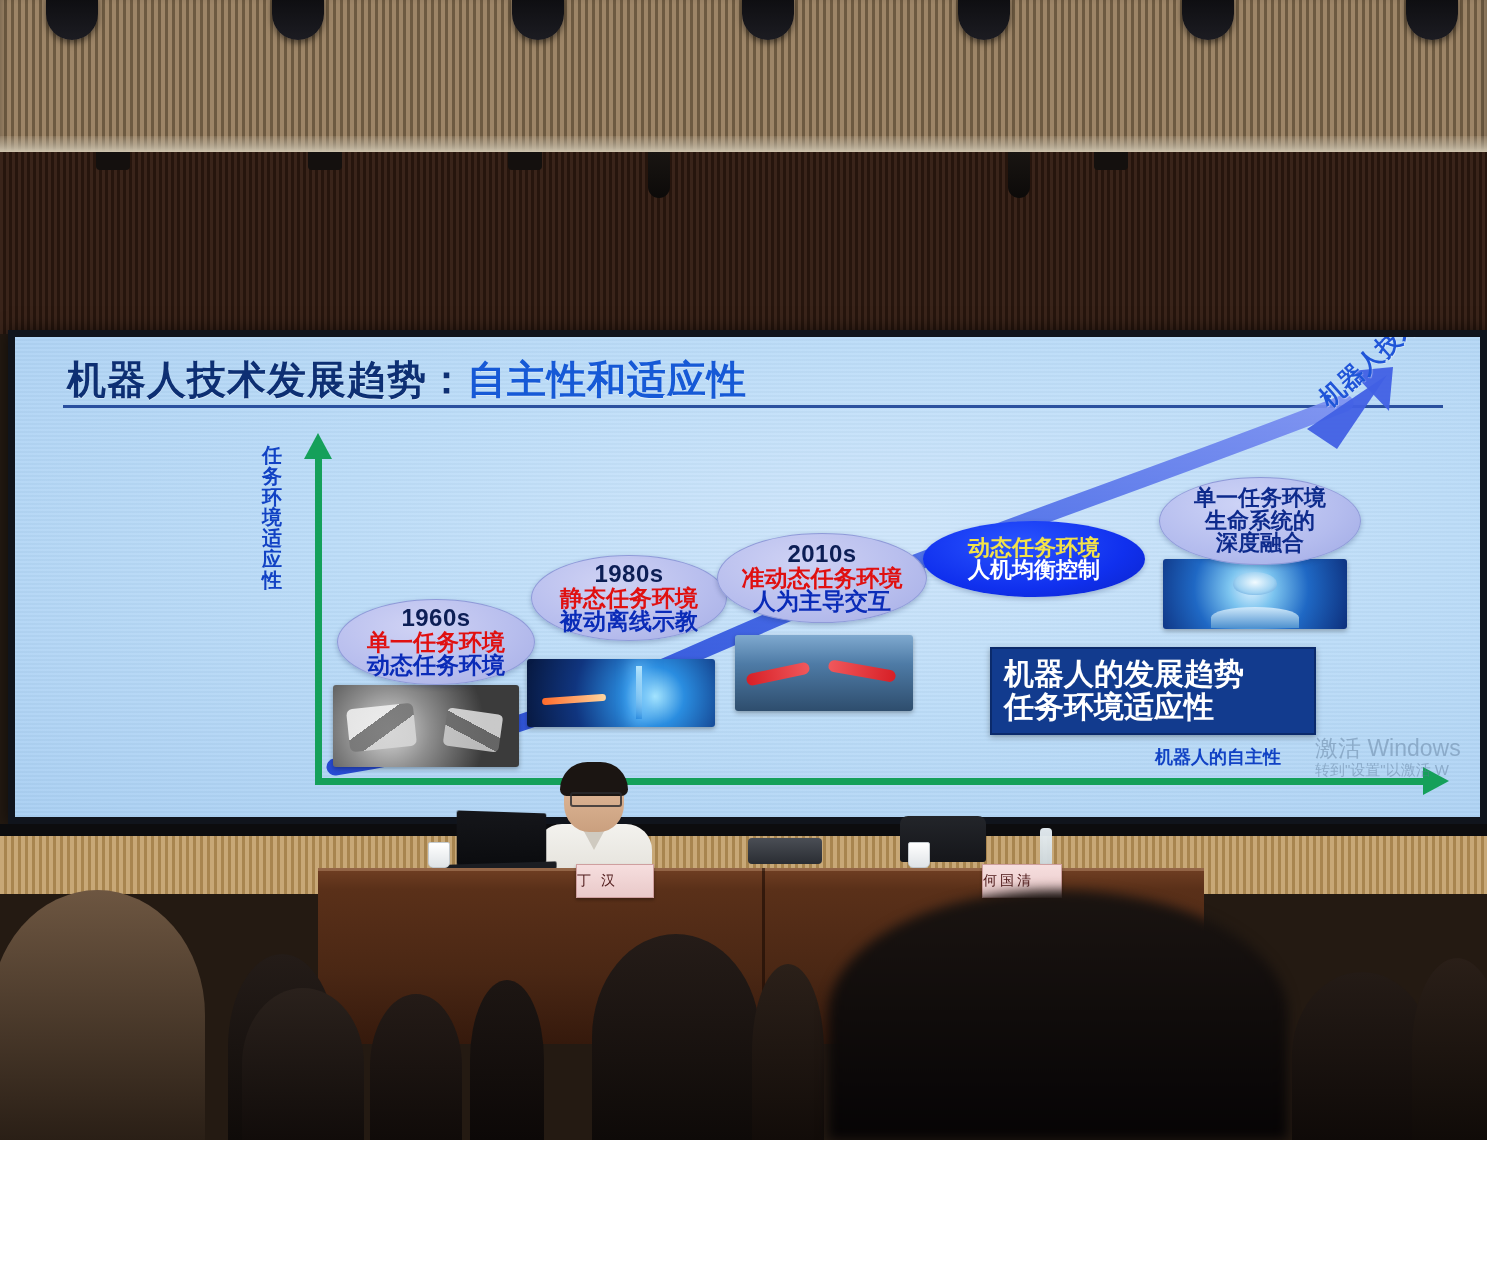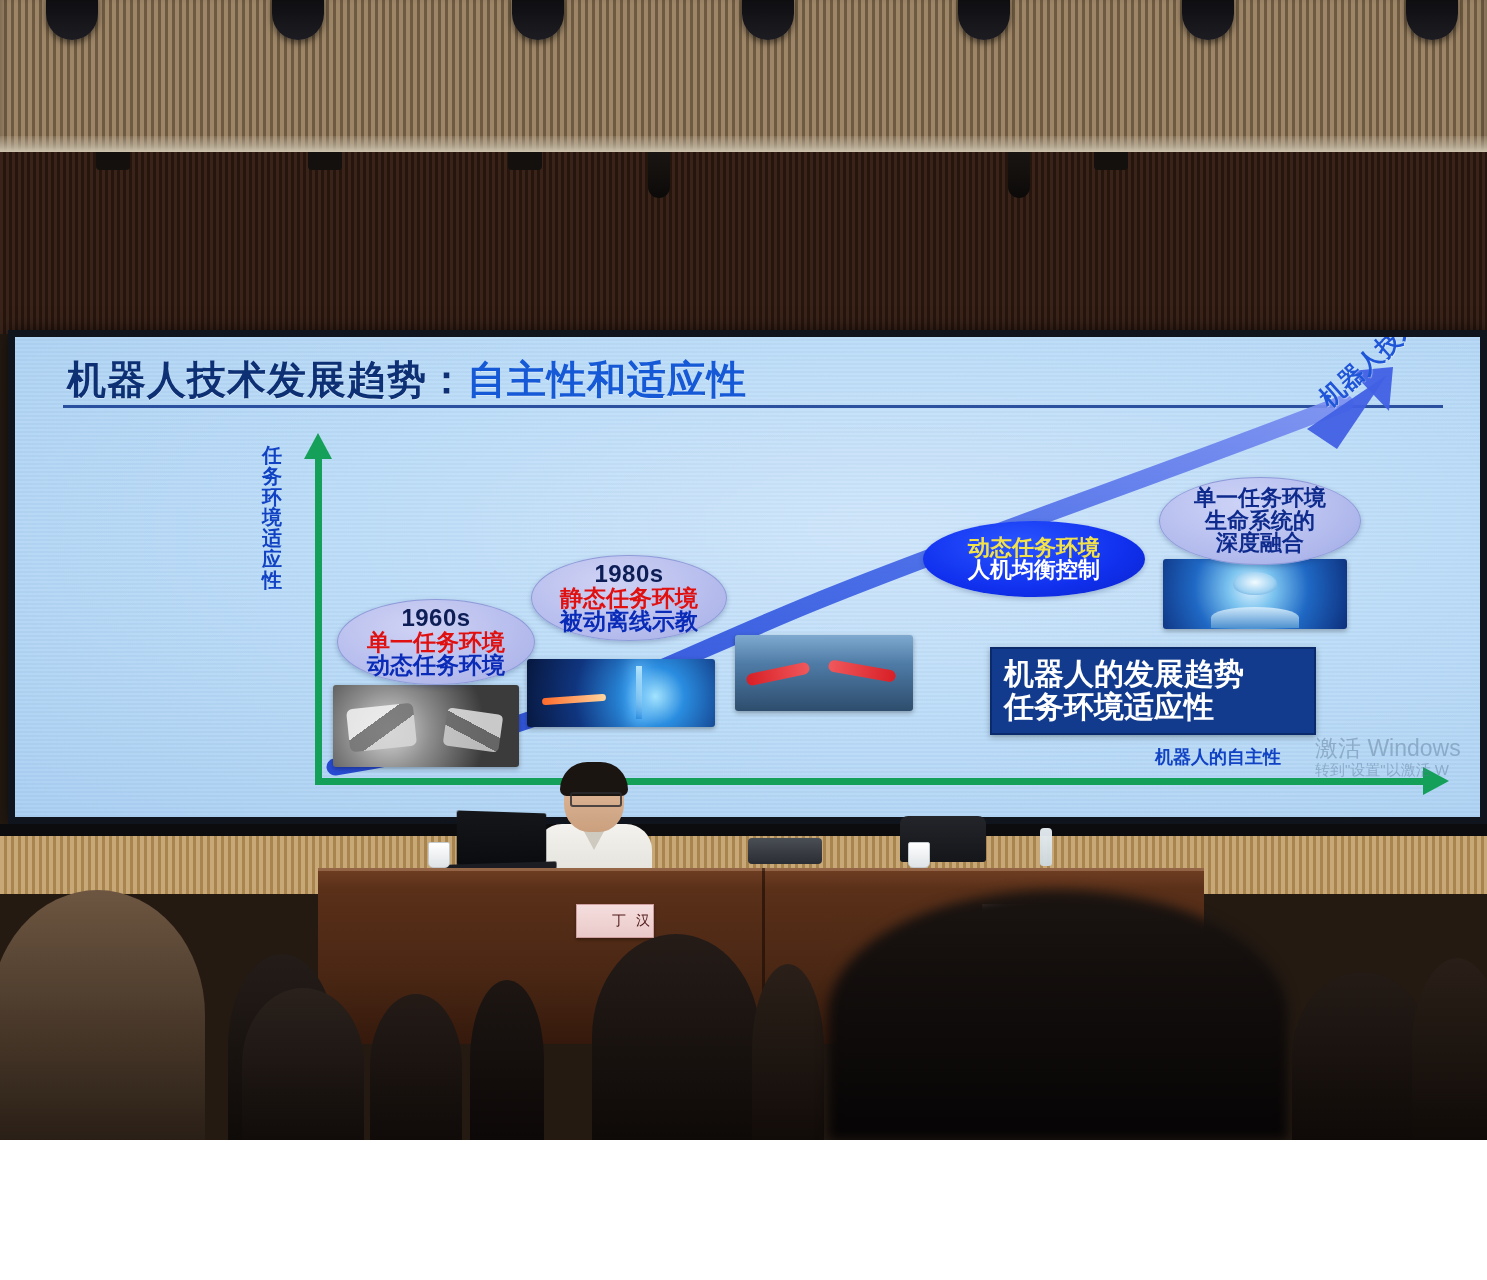--- a/index.html
+++ b/index.html
@@ -242,24 +242,23 @@
     position:absolute;left:318px;top:868px;width:886px;height:176px;
     background:linear-gradient(180deg,#713f23 0,#5a3019 12%,#4a2714 60%,#35190c 100%);
     box-shadow:inset 0 3px 0 rgba(255,220,180,.25);
   }
   .deskseam{position:absolute;top:868px;width:3px;height:176px;background:rgba(20,8,2,.55);}
 
   .nameplate{
     position:absolute;height:32px;
     background:linear-gradient(180deg,#f6dede,#e9c9c9);
     border:1px solid #cf9f9f;
-    display:flex;align-items:center;justify-content:flex-end;
+    display:flex;align-items:center;justify-content:flex-start;
     font-size:14px;color:#4a1414;letter-spacing:3px;
     box-shadow:0 2px 3px rgba(0,0,0,.3);
-    margin-top:40px;
   }
 
   .person{
     position:absolute;left:536px;top:766px;width:116px;height:120px;
   }
   .p-head{
     position:absolute;left:28px;top:0;width:60px;height:66px;border-radius:48% 48% 42% 42%;
     background:linear-gradient(180deg,#e6bfa0,#caa07f);
   }
   .p-hair{
@@ -383,20 +382,25 @@
           <div class="r1">单一任务环境</div>
           <div class="r2">动态任务环境</div>
         </div>
 
         <div class="bub light" style="left:516px;top:218px;width:194px;height:84px;">
           <div class="yr">1980s</div>
           <div class="r1">静态任务环境</div>
           <div class="r2">被动离线示教</div>
         </div>
 
+        <div class="bub light" style="left:702px;top:196px;width:208px;height:88px;">
+          <div class="yr">2010s</div>
+          <div class="r1">准动态任务环境</div>
+          <div class="r2">人为主导交互</div>
+        </div>
 
         <div class="bub solid" style="left:908px;top:184px;width:222px;height:76px;">
           <div class="s1">动态任务环境</div>
           <div class="s2">人机均衡控制</div>
         </div>
 
         <div class="bub fusion" style="left:1144px;top:140px;width:200px;height:86px;">
           <div class="f">单一任务环境</div>
           <div class="f">生命系统的</div>
           <div class="f">深度融合</div>

